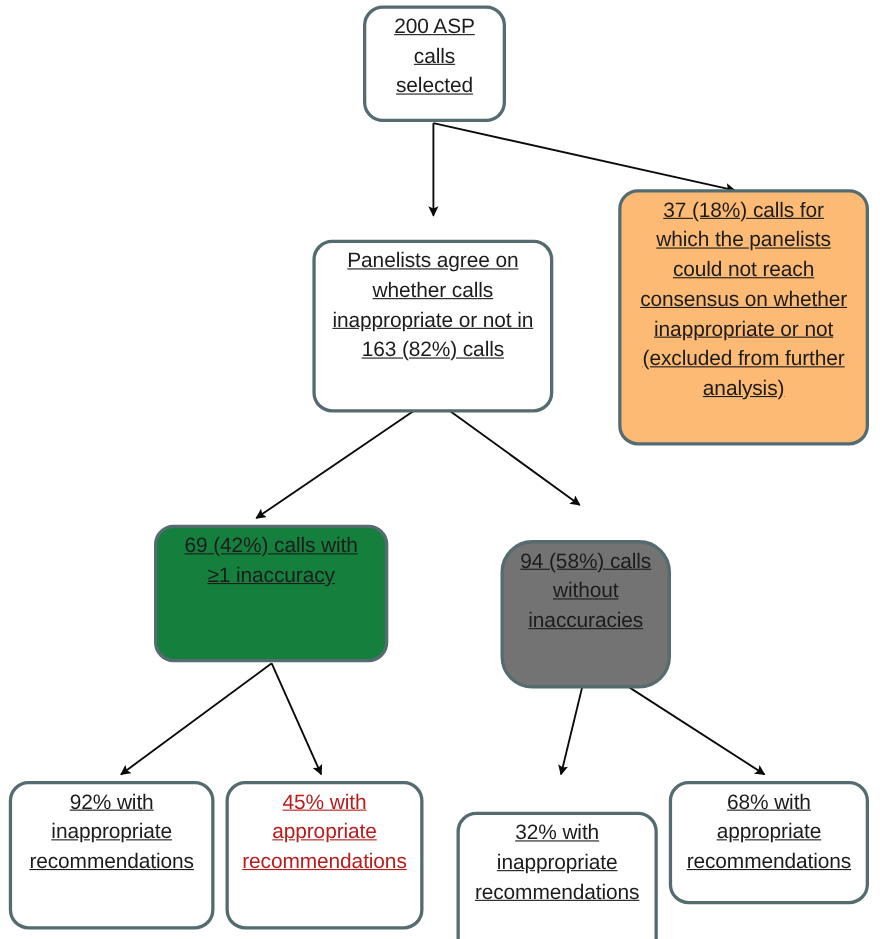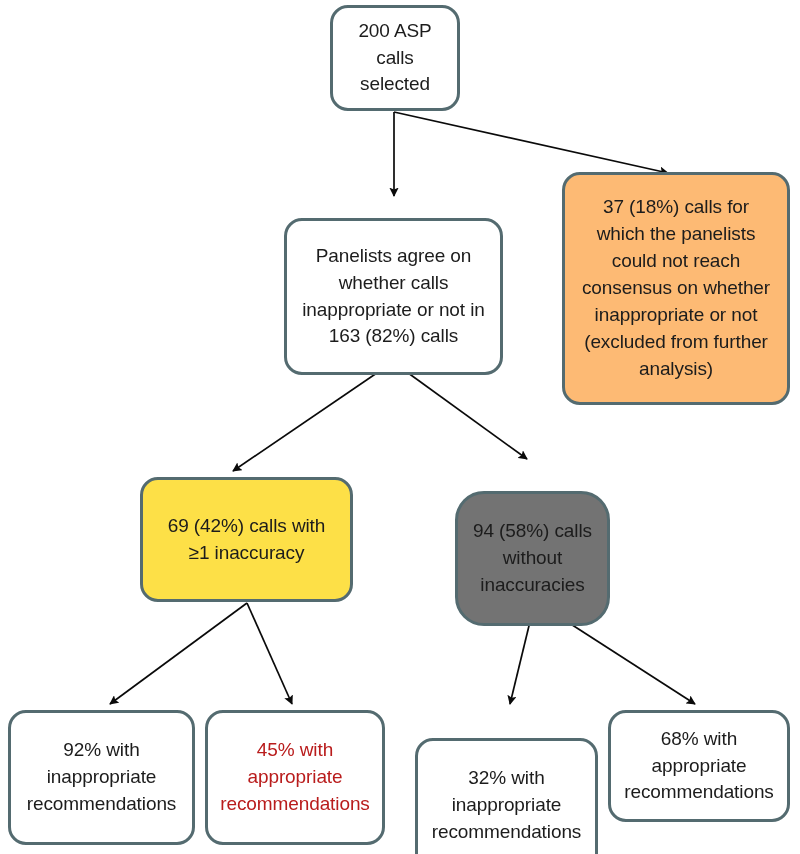--- a/index.html
+++ b/index.html
@@ -21,32 +21,32 @@
     left: 0;
     top: 0;
     width: 800px;
     height: 854px;
     pointer-events: none;
   }
   .node {
     position: absolute;
     box-sizing: border-box;
     display: flex;
-    align-items: center;
     justify-content: center;
     text-align: center;
     background: #ffffff;
     border: 3px solid #546b70;
     border-radius: 18px;
     color: #1c1c1c;
     font-size: 19px;
     line-height: 1.42;
     letter-spacing: -0.1px;
     padding: 4px 8px;
     z-index: 2;
+    text-decoration: underline;
   }
   .node .label {
     display: block;
     width: 100%;
     white-space: pre-line;
   }
 </style>
 </head>
 <body>
 
@@ -80,21 +80,21 @@
       </div>
       <div class="node" style="left: 562px; top: 172px; width: 228px; height: 233px; border-color: rgb(84, 107, 112); background: #fdba74; color: rgb(28, 28, 28);">
         <span class="label">37 (18%) calls  for
 which the panelists
 could not reach
 consensus on whether
 inappropriate or not
 (excluded from further
 analysis)</span>
       </div>
-      <div class="node" style="left: 140px; top: 477px; width: 213px; height: 125px; border-color: rgb(84, 107, 112); background: #fde047; color: rgb(28, 28, 28);">
+      <div class="node" style="left: 140px; top: 477px; width: 213px; height: 125px; border-color: rgb(84, 107, 112); background: #15803d; color: rgb(28, 28, 28);">
         <span class="label">69 (42%) calls with
 ≥1 inaccuracy</span>
       </div>
       <div class="node" style="left: 455px; top: 491px; width: 155px; height: 135px; border-color: rgb(84, 107, 112); background: #737373; color: rgb(28, 28, 28); border-radius: 29px;">
         <span class="label">94 (58%) calls
 without
 inaccuracies</span>
       </div>
       <div class="node" style="left: 8px; top: 710px; width: 187px; height: 135px; border-color: rgb(84, 107, 112); background: rgb(255, 255, 255); color: rgb(28, 28, 28);">
         <span class="label">92% with

